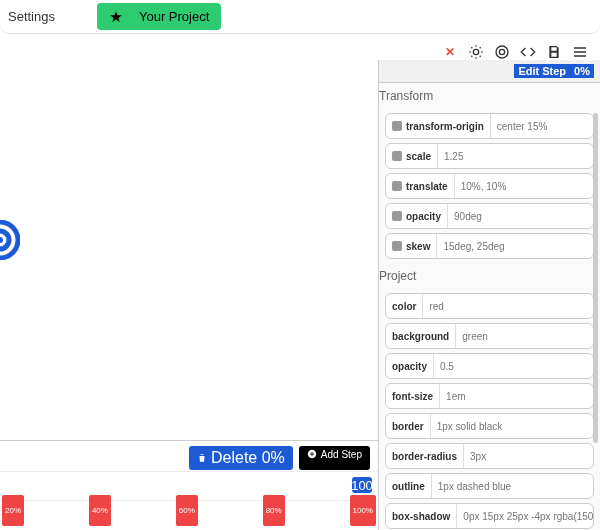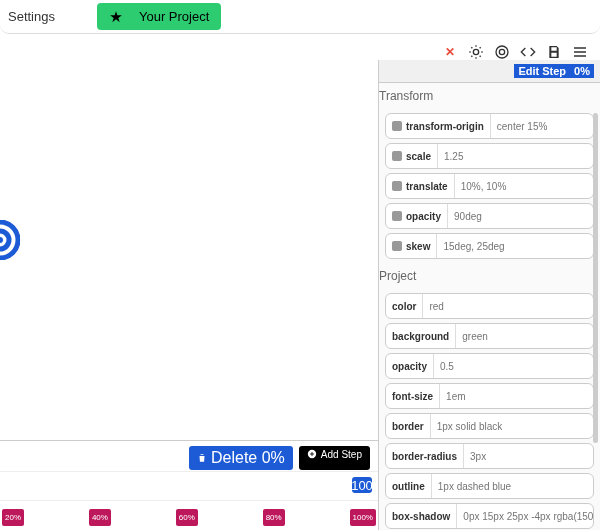--- a/index.html
+++ b/index.html
@@ -23,21 +23,21 @@
 .prop-label { display: flex; align-items: center; gap: 4px; padding: 0 6px; font-size: 10px; font-weight: bold; color: #333; border-right: 1px solid #ddd; white-space: nowrap; }
 .prop-label .i { width: 10px; height: 10px; background: #999; border-radius: 2px; display: inline-block; }
 .prop-input { flex: 1; border: none; outline: none; padding: 0 6px; font-size: 10px; color: #999; background: transparent; }
 .timeline { position: absolute; left: 0; bottom: 0; width: 378px; height: 90px; border-top: 1px solid #ccc; background: #fff; }
 .tl-controls { position: absolute; right: 8px; top: 5px; display: flex; gap: 6px; }
 .btn-del { display: flex; align-items: center; gap: 4px; background: #1d5bd6; color: #fff; padding: 3px 8px; border-radius: 3px; font-size: 16px; cursor: pointer; }
 .btn-add { display: flex; align-items: flex-start; gap: 4px; background: #000; color: #fff; padding: 3px 8px; border-radius: 3px; font-size: 10px; cursor: pointer; }
 .tl-track { position: absolute; left: 0; right: 0; top: 30px; height: 30px; border-top: 1px solid #eee; border-bottom: 1px solid #eee; }
 .marker { position: absolute; top: 5px; right: 6px; width: 20px; height: 16px; background: #1d5bd6; color: #fff; font-size: 13px; display: flex; align-items: center; justify-content: center; border-radius: 3px; }
 .ticks { position: absolute; left: 0; right: 0; bottom: 4px; display: flex; justify-content: space-between; padding: 0 2px; }
-.tick { font-size: 8px; background: #be185d; color: #fff; padding: 4px 3px; border-radius: 2px; }
+.tick { font-size: 8px; background: #ef4444; color: #fff; padding: 11px 3px; border-radius: 2px; }
 .scrollbar-fake { position: absolute; right: 2px; top: 30px; width: 5px; height: 330px; background: #ccc; border-radius: 3px; }
 </style>
 </head>
 <body>
 
 <div class="top-bar">
   <span class="top-link">Settings</span>
   <div class="proj-btn">
     <svg viewBox="0 0 24 24" fill="#000">
         <path d="M12 2l2.4 7h7.6l-6 4.5 2.3 7.5L12 16l-6.3 5 2.3-7.5-6-4.5h7.6z"></path>

